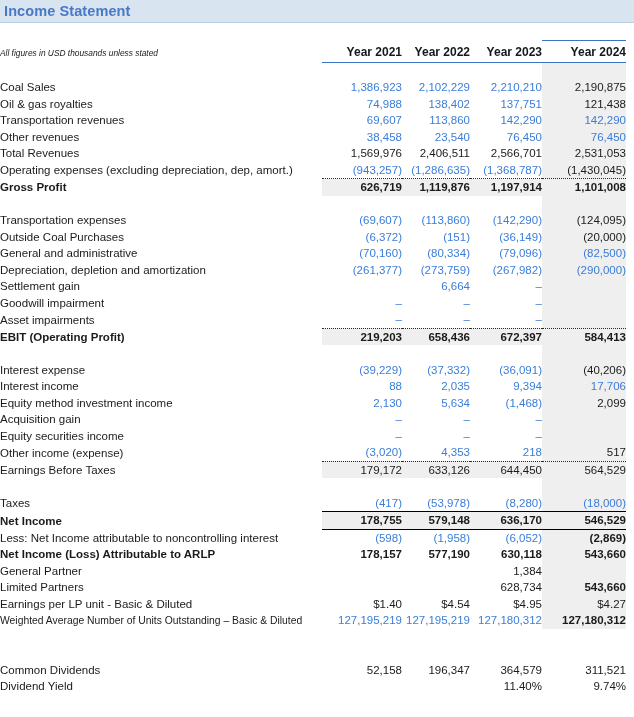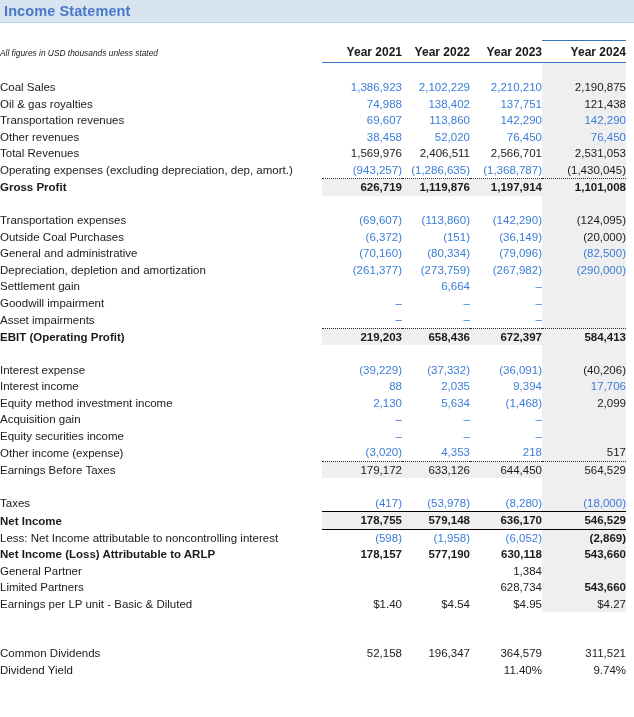--- a/index.html
+++ b/index.html
@@ -190,21 +190,21 @@
     <td class="num v-blue">69,607</td>
     <td class="num v-blue">113,860</td>
     <td class="num v-blue">142,290</td>
     <td class="num v-blue shade-col">142,290</td>
     <td></td>
   </tr>
 
   <tr>
     <td class="label">Other revenues</td>
     <td class="num v-blue">38,458</td>
-    <td class="num v-blue">52,020</td>
+    <td class="num v-blue">23,540</td>
     <td class="num v-blue">76,450</td>
     <td class="num v-blue shade-col">76,450</td>
     <td></td>
   </tr>
 
   <tr>
     <td class="label">Total Revenues</td>
     <td class="num v-black">1,569,976</td>
     <td class="num v-black">2,406,511</td>
     <td class="num v-black">2,566,701</td>
@@ -448,20 +448,30 @@
 
   <tr>
     <td class="label">Earnings per LP unit - Basic &amp; Diluted</td>
     <td class="num v-black">$1.40</td>
     <td class="num v-black">$4.54</td>
     <td class="num v-black">$4.95</td>
     <td class="num v-black shade-col">$4.27</td>
     <td></td>
   </tr>
 
+  <tr>
+    <td class="label">
+      <span class="cond">Weighted Average Number of Units Outstanding – Basic &amp; Diluted</span>
+    </td>
+    <td class="num v-blue">127,195,219</td>
+    <td class="num v-blue">127,195,219</td>
+    <td class="num v-blue">127,180,312</td>
+    <td class="num v-black lbl-bold shade-col">127,180,312</td>
+    <td></td>
+  </tr>
 
   <tr class="spacer-lg">
     <td></td>
         <td></td>
         <td></td>
     <td></td>
         <td></td>
         <td></td>
   </tr>
   <tr class="spacer-sm">

